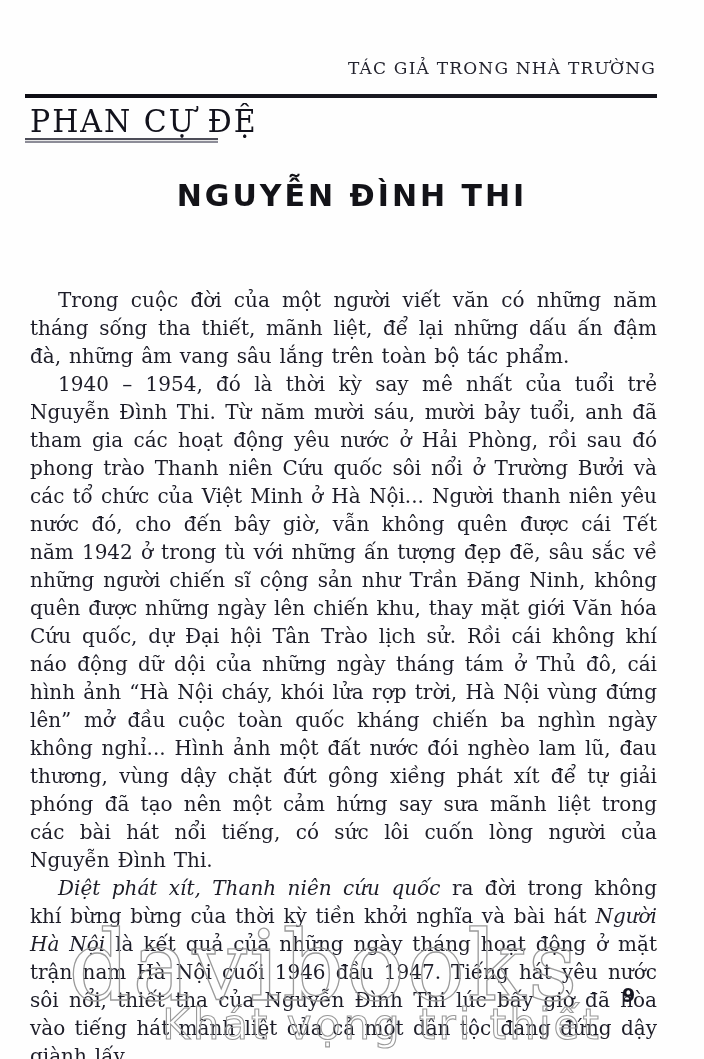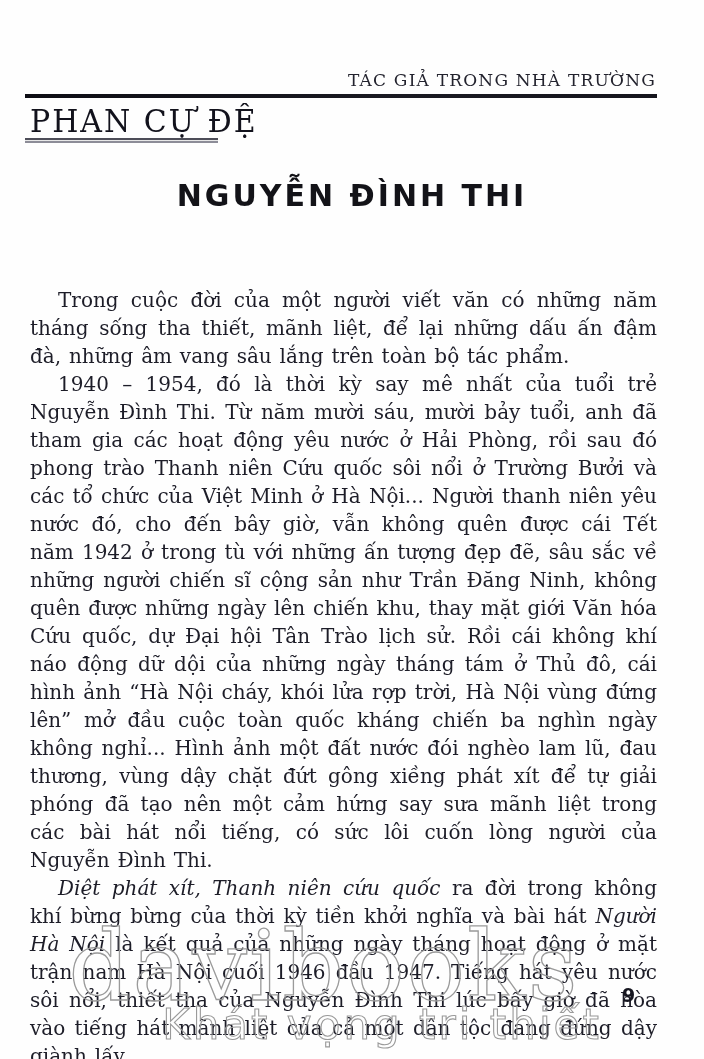--- a/index.html
+++ b/index.html
@@ -13,21 +13,21 @@
     height: 1059px;
     background: #fefefe;
     overflow: hidden;
     font-family: "DejaVu Serif", serif;
     color: #1c1c28;
   }
 
   
   .running-header {
     position: absolute;
-    top: 70px;
+    top: 58px;
     right: 48px;
     font-size: 17px;
     letter-spacing: 1.2px;
     color: #23232e;
     white-space: nowrap;
   }
   .header-rule {
     position: absolute;
     top: 94px;
     left: 25px;

